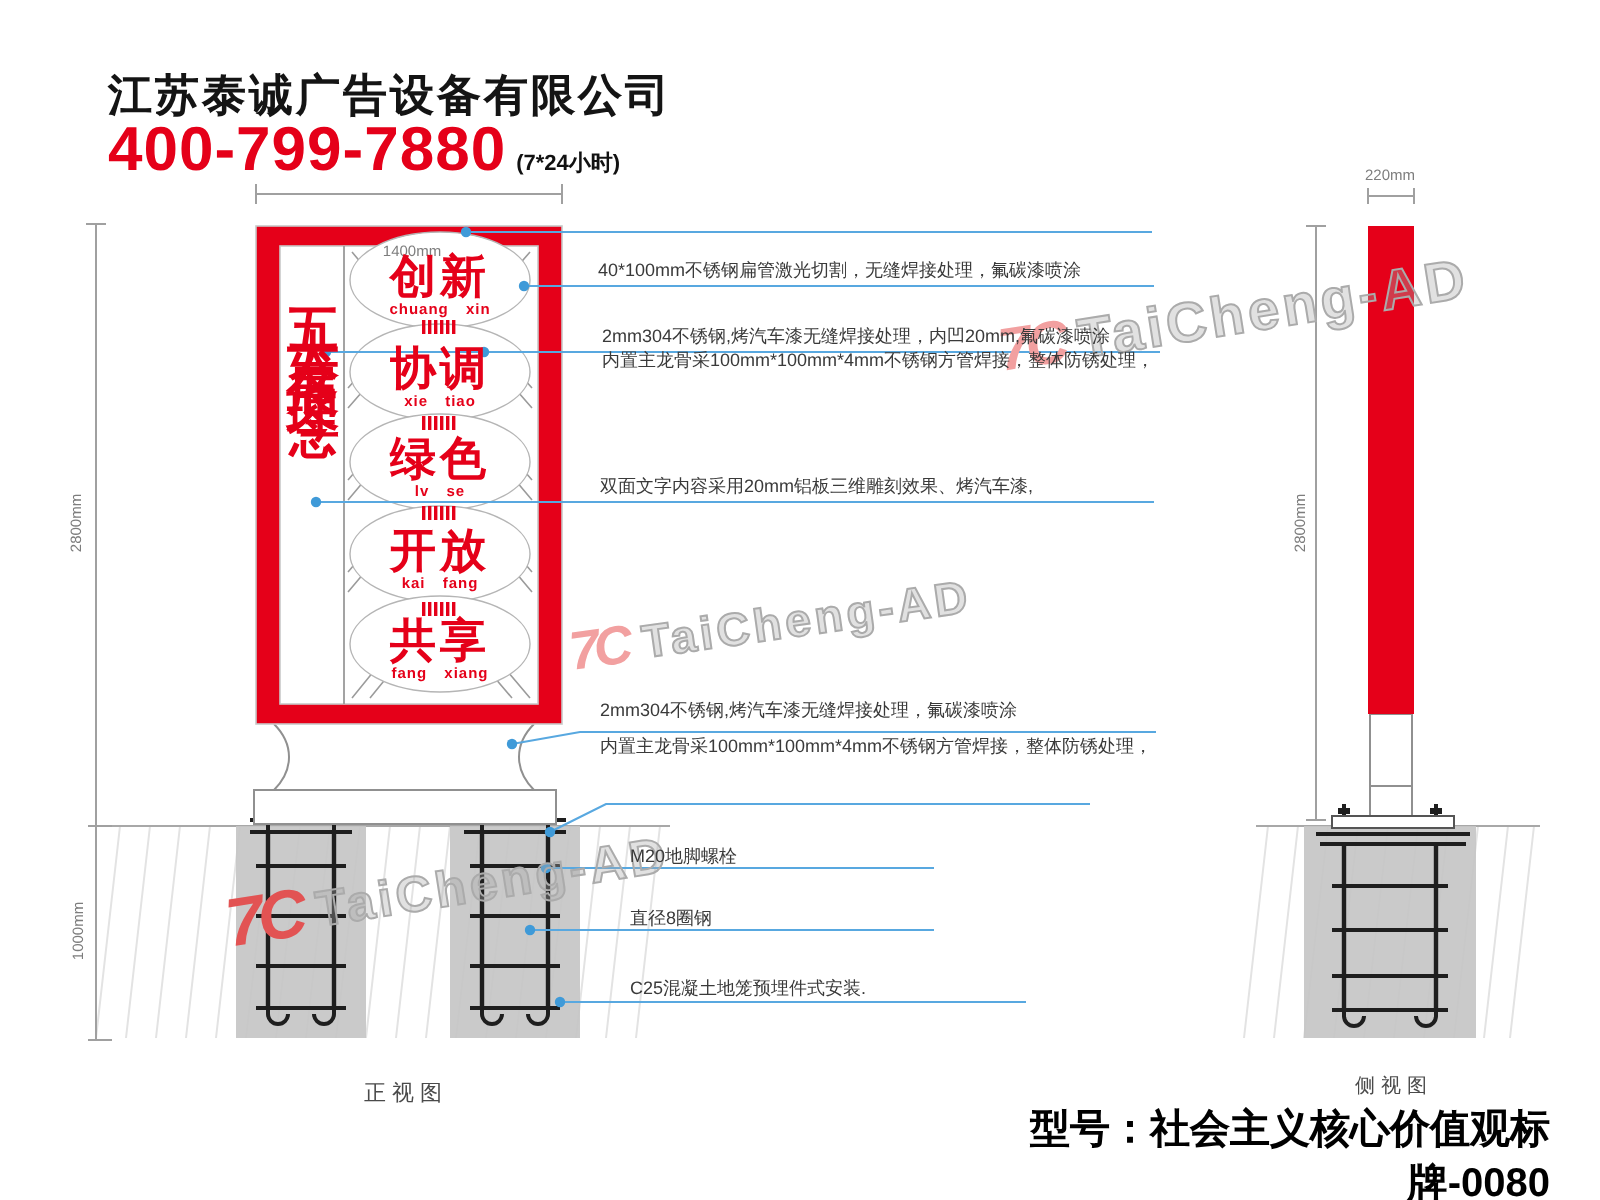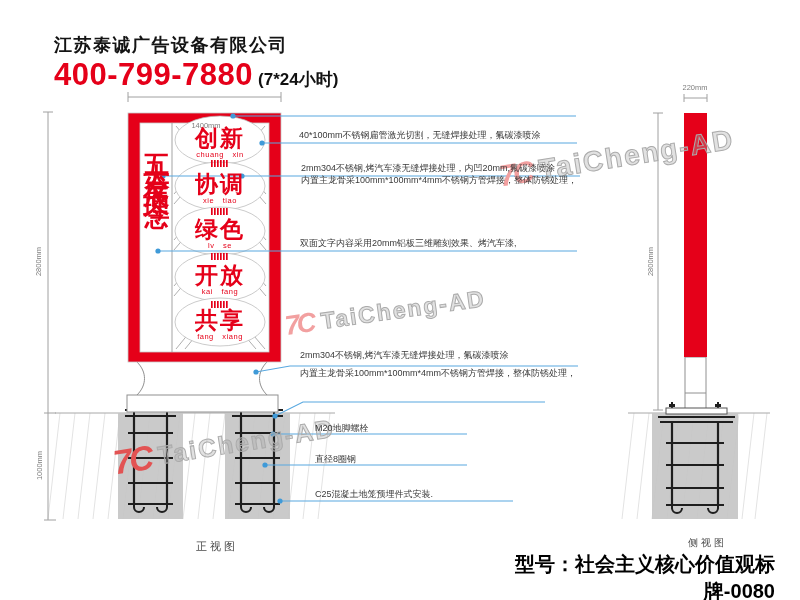--- a/index.html
+++ b/index.html
@@ -1,37 +1,37 @@
 <!DOCTYPE html>
 <html><head>
 <meta charset="utf-8">
 <style>
   html,body{margin:0;padding:0;background:#fff;}
   .canvas{position:relative;width:800px;height:600px;background:#fff;overflow:hidden;
           font-family:"Liberation Sans","DejaVu Sans",sans-serif;}
   .abs{position:absolute;}
   
-  .company{left:54px;top:33px;font-size:18px;font-weight:900;color:#141414;letter-spacing:1.5px;}
+  .company{left:54px;top:33px;font-size:22px;font-weight:900;color:#141414;letter-spacing:1.5px;}
   .phoneRow{left:54px;top:57px;white-space:nowrap;}
   .phone{font-size:31px;font-weight:900;color:#e50019;letter-spacing:0.5px;}
-  .hours{font-size:17px;font-weight:900;color:#111;margin-left:5px;}
+  .hours{font-size:11px;font-weight:900;color:#111;margin-left:5px;}
   
   .dim{font-size:7.5px;color:#7d7d7d;text-align:center;}
   .rot{transform:rotate(-90deg);}
   
   .ann{font-size:9px;color:#3a3a3a;line-height:11.5px;white-space:nowrap;}
   .ann span{display:block;}
   
   .slogan{left:141px;top:133px;width:31px;height:220px;writing-mode:vertical-rl;text-orientation:upright;
           font-size:26px;line-height:31px;letter-spacing:10px;font-weight:900;color:#e50019;}
   .word{left:176px;width:88px;text-align:center;color:#e50019;}
   .word .cn{display:block;font-size:23px;font-weight:900;line-height:24px;letter-spacing:2px;}
-  .word .py{display:block;font-size:7.5px;font-weight:400;line-height:9px;word-spacing:6px;letter-spacing:0.5px;}
-  
-  .viewlab{font-size:11px;color:#4a4a4a;letter-spacing:3px;text-align:right;}
+  .word .py{display:block;font-size:7.5px;font-weight:700;line-height:9px;word-spacing:6px;letter-spacing:0.5px;}
+  
+  .viewlab{font-size:11px;color:#4a4a4a;letter-spacing:3px;text-align:center;}
   .model{left:470px;top:551px;width:305px;text-align:right;font-size:20px;font-weight:600;color:#000;}
   
   .wm{position:absolute;display:flex;align-items:center;white-space:nowrap;}
   .wm-logo{font-style:italic;font-weight:900;letter-spacing:-3px;margin-right:8px;}
   .wm-text{font-weight:600;letter-spacing:2px;color:rgba(168,168,168,0.35);-webkit-text-stroke:1px #ababab;}
   .wm1{left:498px;top:141px;transform:rotate(-9deg);}
   .wm1 .wm-logo{font-size:30px;color:#f2a0a0;}
   .wm1 .wm-text{font-size:28px;}
   .wm2{left:284px;top:297px;transform:rotate(-8deg);}
   .wm2 .wm-logo{font-size:27px;color:#f2a0a0;}

